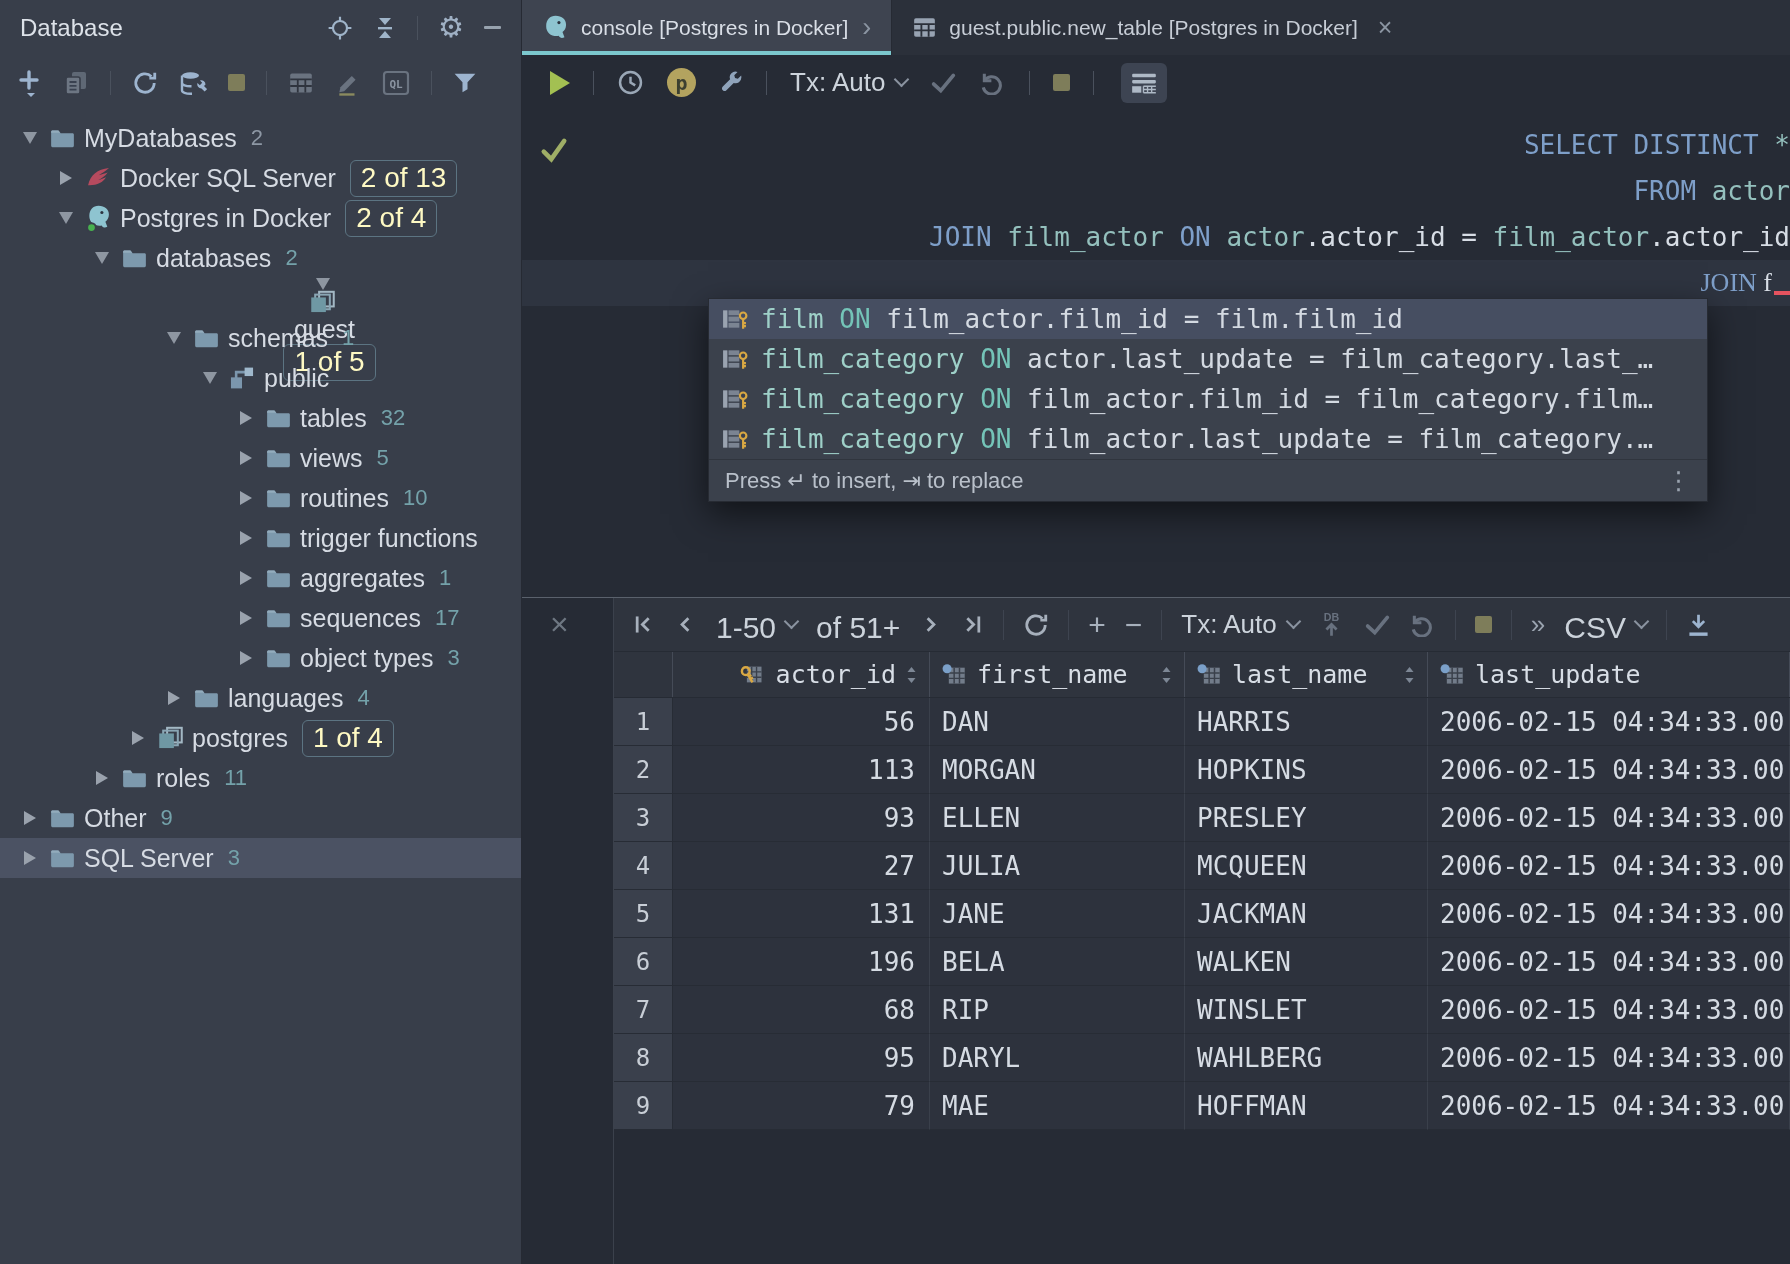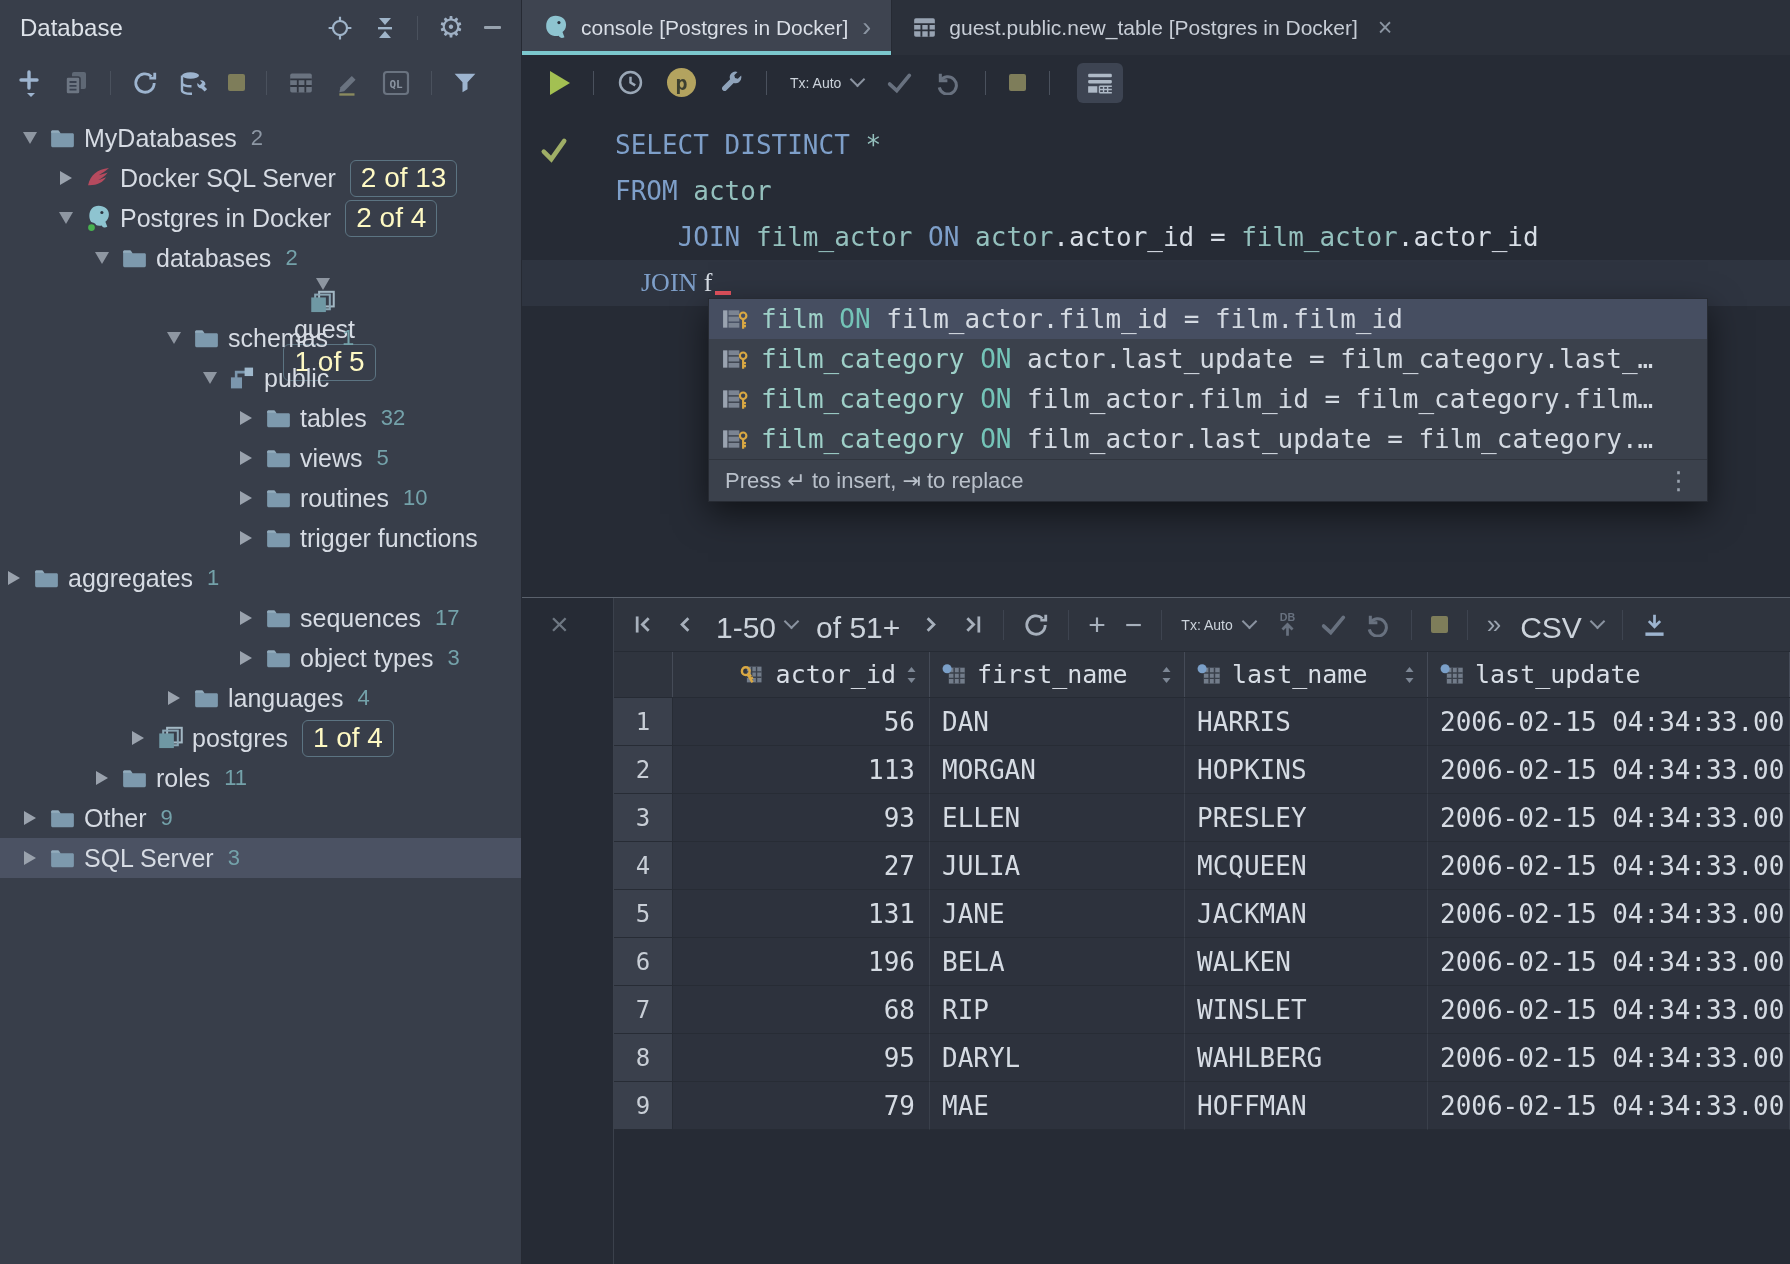--- a/index.html
+++ b/index.html
@@ -35,21 +35,21 @@
   .main { position:absolute; top:0; left:522px; right:0; bottom:0; background:#262b35; }
   .tabbar { height:55px; background:#2b303a; display:flex; }
   .tab { display:flex; align-items:center; gap:12px; padding:8px 20px; font-size:21px; color:#c7cdd6; position:relative; }
   .tab.active { background:#3e4450; color:#d9dee6; border-right:1px solid #262a33; }
   .tab.active::after { content:""; position:absolute; left:0; right:0; bottom:0; height:4px; background:#7cc8ce; }
   .tab-chev { color:#8b95a2; font-size:27px; margin-left:2px; }
   .tab-close { color:#8b95a2; font-size:25px; margin-left:8px; }
 
   .ed-toolbar { height:55px; display:flex; align-items:center; padding-left:28px; gap:23px; }
   .play-tri { width:0;height:0;border-left:20px solid #a3c052;border-top:12px solid transparent;border-bottom:12px solid transparent; display:inline-block; }
-  .tx { display:flex; align-items:center; gap:11px; font-size:14px; color:#ccd3db; white-space:nowrap; }
+  .tx { display:flex; align-items:center; gap:11px; font-size:26px; color:#ccd3db; white-space:nowrap; }
   .chev-down { width:11px;height:11px;border-right:2.5px solid #8a93a0;border-bottom:2.5px solid #8a93a0;transform:rotate(45deg);margin-top:-6px; display:inline-block; }
   .p-circle { width:29px;height:29px;border-radius:50%;background:#b3a35f;color:#3c4030;font-family:"DejaVu Sans Mono",monospace;font-size:20px;font-weight:bold;display:flex;align-items:center;justify-content:center; }
   .toggle-btn { width:46px;height:40px;background:#3d4452;border-radius:6px;display:flex;align-items:center;justify-content:center;margin-left:4px; }
 
   
   .editor { position:relative; height:487px; font-family:"DejaVu Sans Mono",monospace; font-size:26px; }
   .code-line { height:46px; line-height:46px; padding-left:93px; white-space:pre; position:relative; color:#d7dde5; }
   .code-line.current { background:#2e3440;font-family:Liberation Serif, serif; }
   .gutter-mark { position:absolute; left:18px; top:9px; }
   .tok-kw { color:#7e9fc9; }
@@ -308,21 +308,21 @@
             <i></i>
           </span>
           <span class="tw-icon">
             <svg width="25" height="21" viewBox="0 0 22 18">
               <path fill="#7d99ad" d="M1 3.2C1 2.5 1.5 2 2.2 2h5.2l2 2.4h10.4c.7 0 1.2.5 1.2 1.2v9.8c0 .7-.5 1.2-1.2 1.2H2.2A1.2 1.2 0 0 1 1 15.4z"></path>
               <path fill="#93acbd" d="M1 3.2C1 2.5 1.5 2 2.2 2h5.2l1.6 2H1z"></path>
             </svg>
           </span>
           <span class="tw-label">trigger functions</span>
         </div>
-        <div class="tree-row" style="">
+        <div class="tree-row" style="padding-left: 232px;">
           <span class="tw-arrow col">
             <i></i>
           </span>
           <span class="tw-icon">
             <svg width="25" height="21" viewBox="0 0 22 18">
               <path fill="#7d99ad" d="M1 3.2C1 2.5 1.5 2 2.2 2h5.2l2 2.4h10.4c.7 0 1.2.5 1.2 1.2v9.8c0 .7-.5 1.2-1.2 1.2H2.2A1.2 1.2 0 0 1 1 15.4z"></path>
               <path fill="#93acbd" d="M1 3.2C1 2.5 1.5 2 2.2 2h5.2l1.6 2H1z"></path>
             </svg>
           </span>
           <span class="tw-label">aggregates</span>
@@ -493,21 +493,21 @@
               <rect x="2" y="2.5" width="22" height="3.2" rx="1" fill="#aeb9c6"></rect>
               <rect x="2" y="8.2" width="22" height="3.2" rx="1" fill="#aeb9c6"></rect>
               <rect x="2" y="14" width="8.5" height="6" fill="#aeb9c6"></rect>
               <path d="M12.5 14v6M16.3 14v6M20.1 14v6M12.5 17h11.5M12.5 14h11.5M12.5 20h11.5" stroke="#aeb9c6" stroke-width="1.3" fill="none"></path>
             </svg>
           </span>
         </span>
     </div>
 
     <div class="editor" id="editor">
-      <div id="code" style="padding-top: 12px;">
+      <div id="code" style="padding-top: 12px; text-align: right;">
           <div class="code-line"><span class="gutter-mark"><svg width="28" height="26" viewBox="0 0 26 24">
                 <path d="M3.5 13.5l7 7L22.5 3.5" fill="none" stroke="#9fae66" stroke-width="4.2" stroke-linecap="round"></path>
               </svg></span><span class="tok-kw">SELECT DISTINCT</span><span class="tok-pln"> </span><span class="tok-tbl">*</span></div>
           <div class="code-line"><span class="tok-kw">FROM</span><span class="tok-pln"> </span><span class="tok-tbl">actor</span></div>
           <div class="code-line"><span class="tok-pln">    </span><span class="tok-kw">JOIN</span><span class="tok-pln"> </span><span class="tok-tbl">film_actor</span><span class="tok-pln"> </span><span class="tok-kw">ON</span><span class="tok-pln"> </span><span class="tok-tbl">actor</span><span class="tok-pln">.actor_id = </span><span class="tok-tbl">film_actor</span><span class="tok-pln">.actor_id</span></div>
           <div class="code-line current"><span class="tok-pln">    </span><span class="tok-kw">JOIN</span><span class="tok-pln"> f</span><span class="cursor-underscore"></span></div>
         </div>
       <div class="popup">
         <div id="popup-items">
             <div class="pitem selected"><span class="icn"><svg width="26" height="24" viewBox="0 0 24 22">

